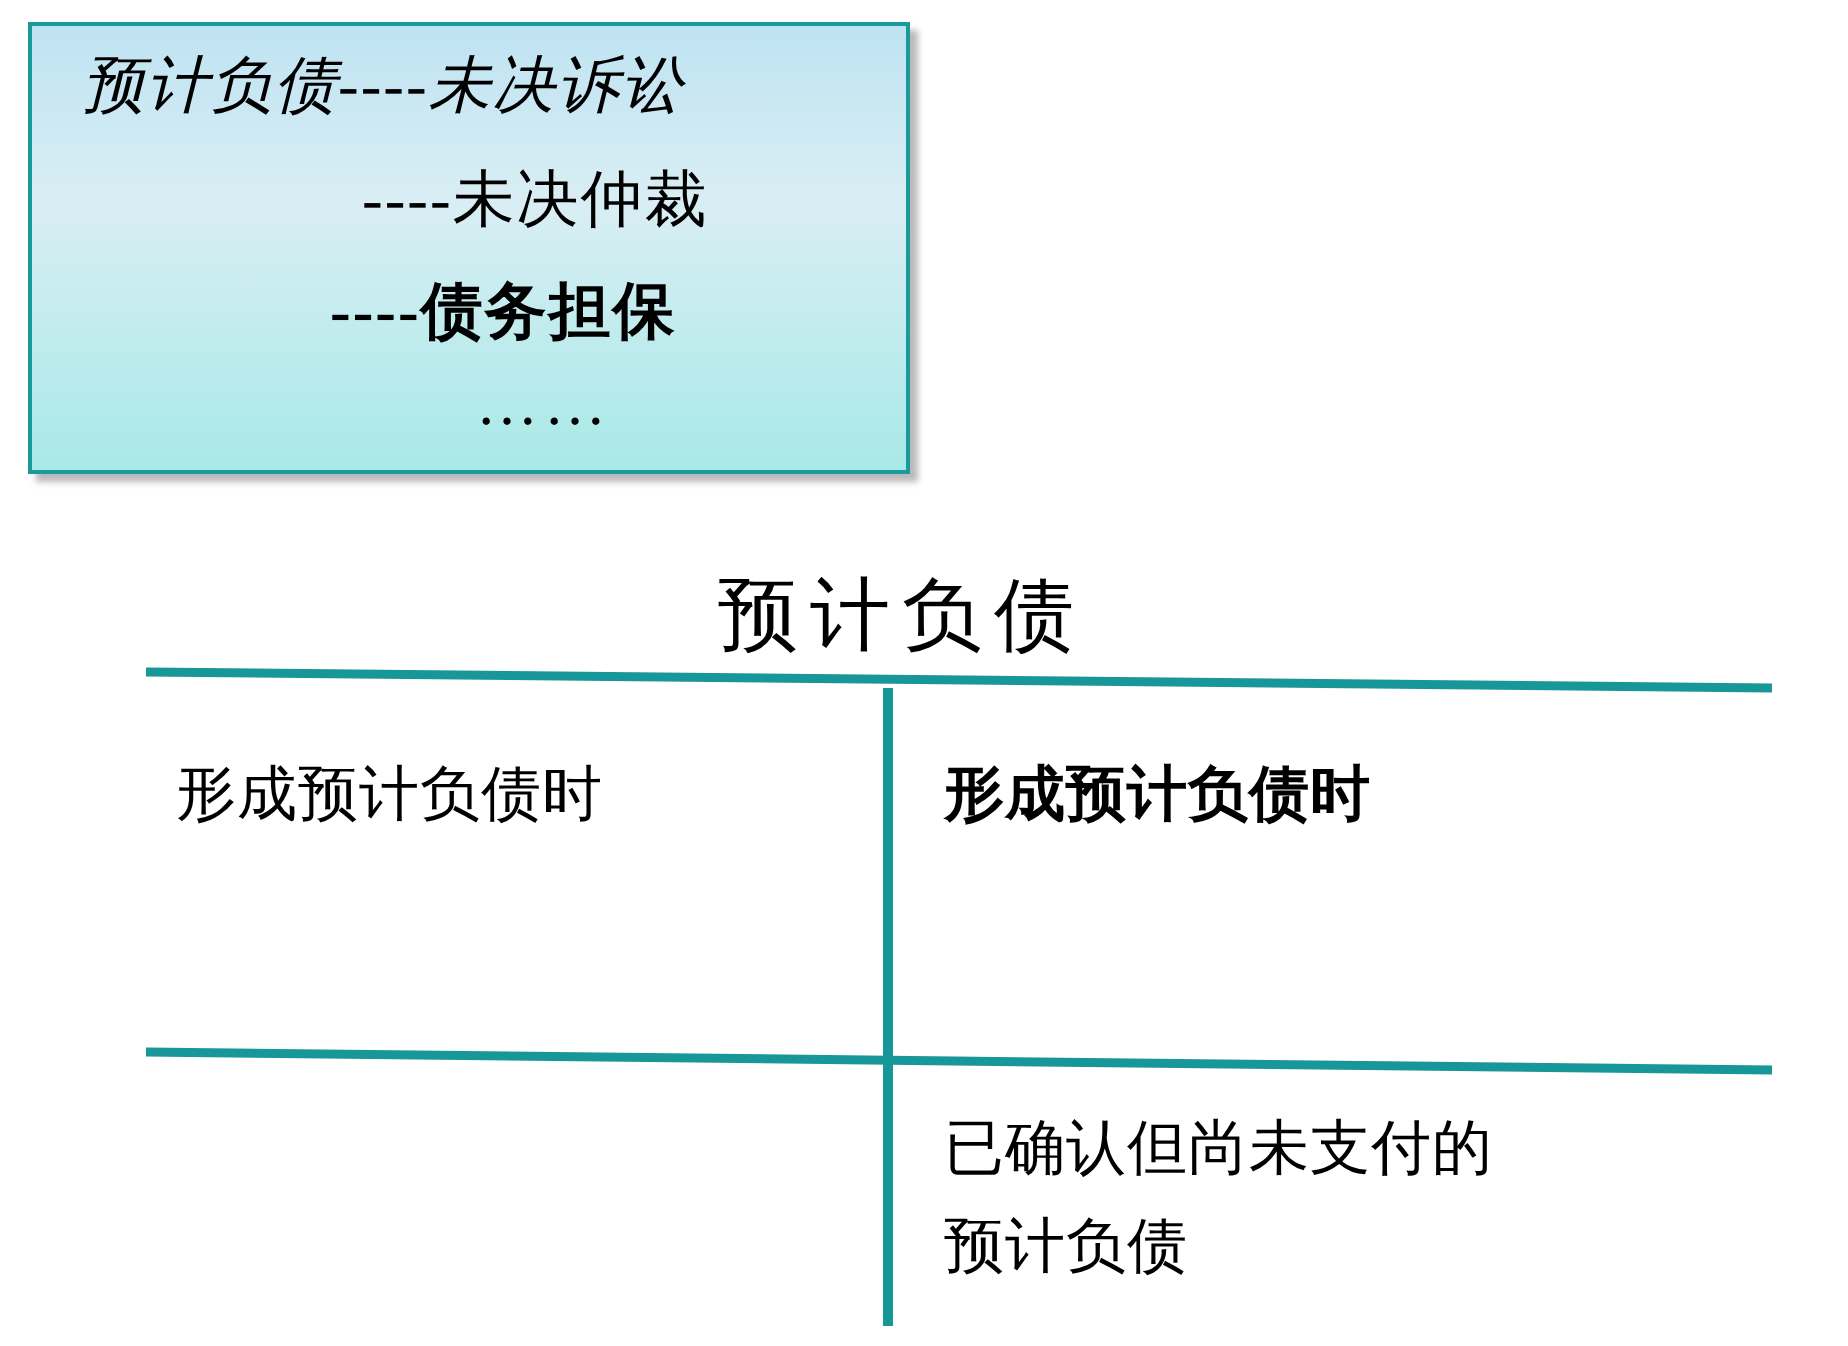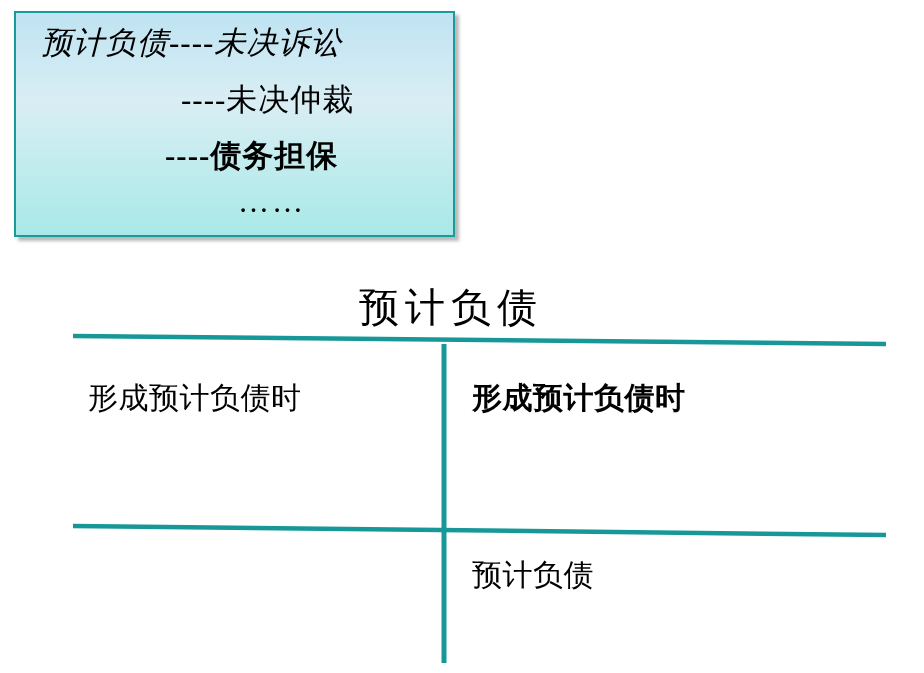--- a/index.html
+++ b/index.html
@@ -91,16 +91,17 @@
 
   <div class="t-text t-debit-upper">
     <div>形成预计负债时</div>
   </div>
 
   <div class="t-text t-credit-upper">
     <div>形成预计负债时</div>
   </div>
 
   <div class="t-text t-credit-balance">
+    <div>已确认但尚未支付的</div>
     <div>预计负债</div>
   </div>
 
 </div>
 
 </body></html>

